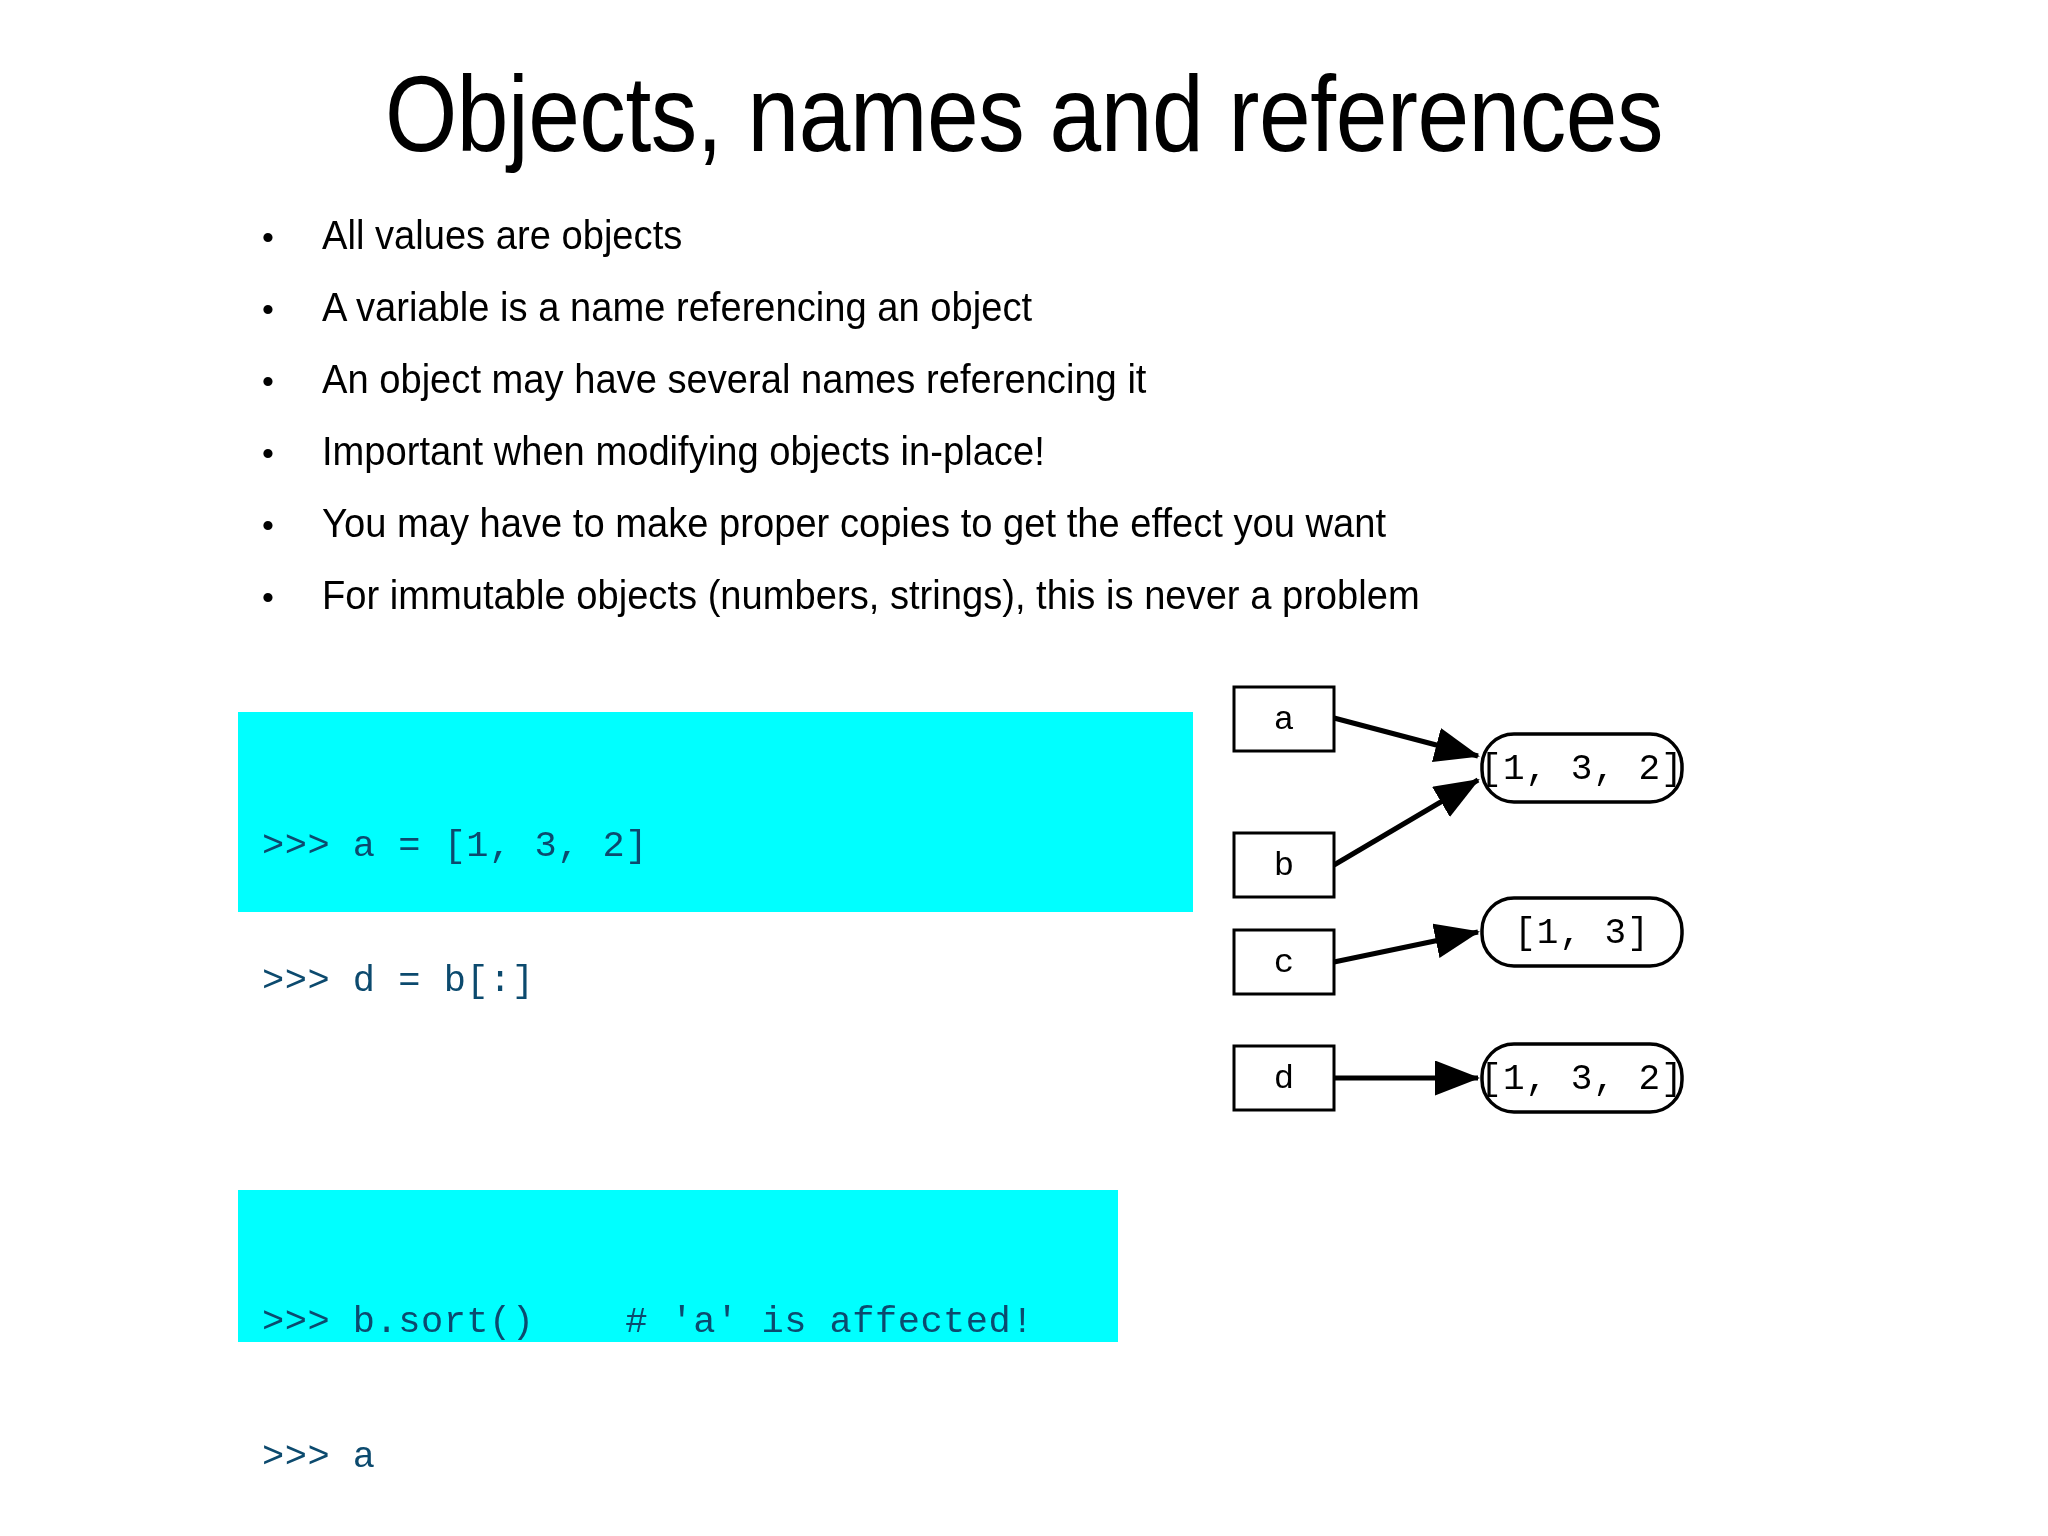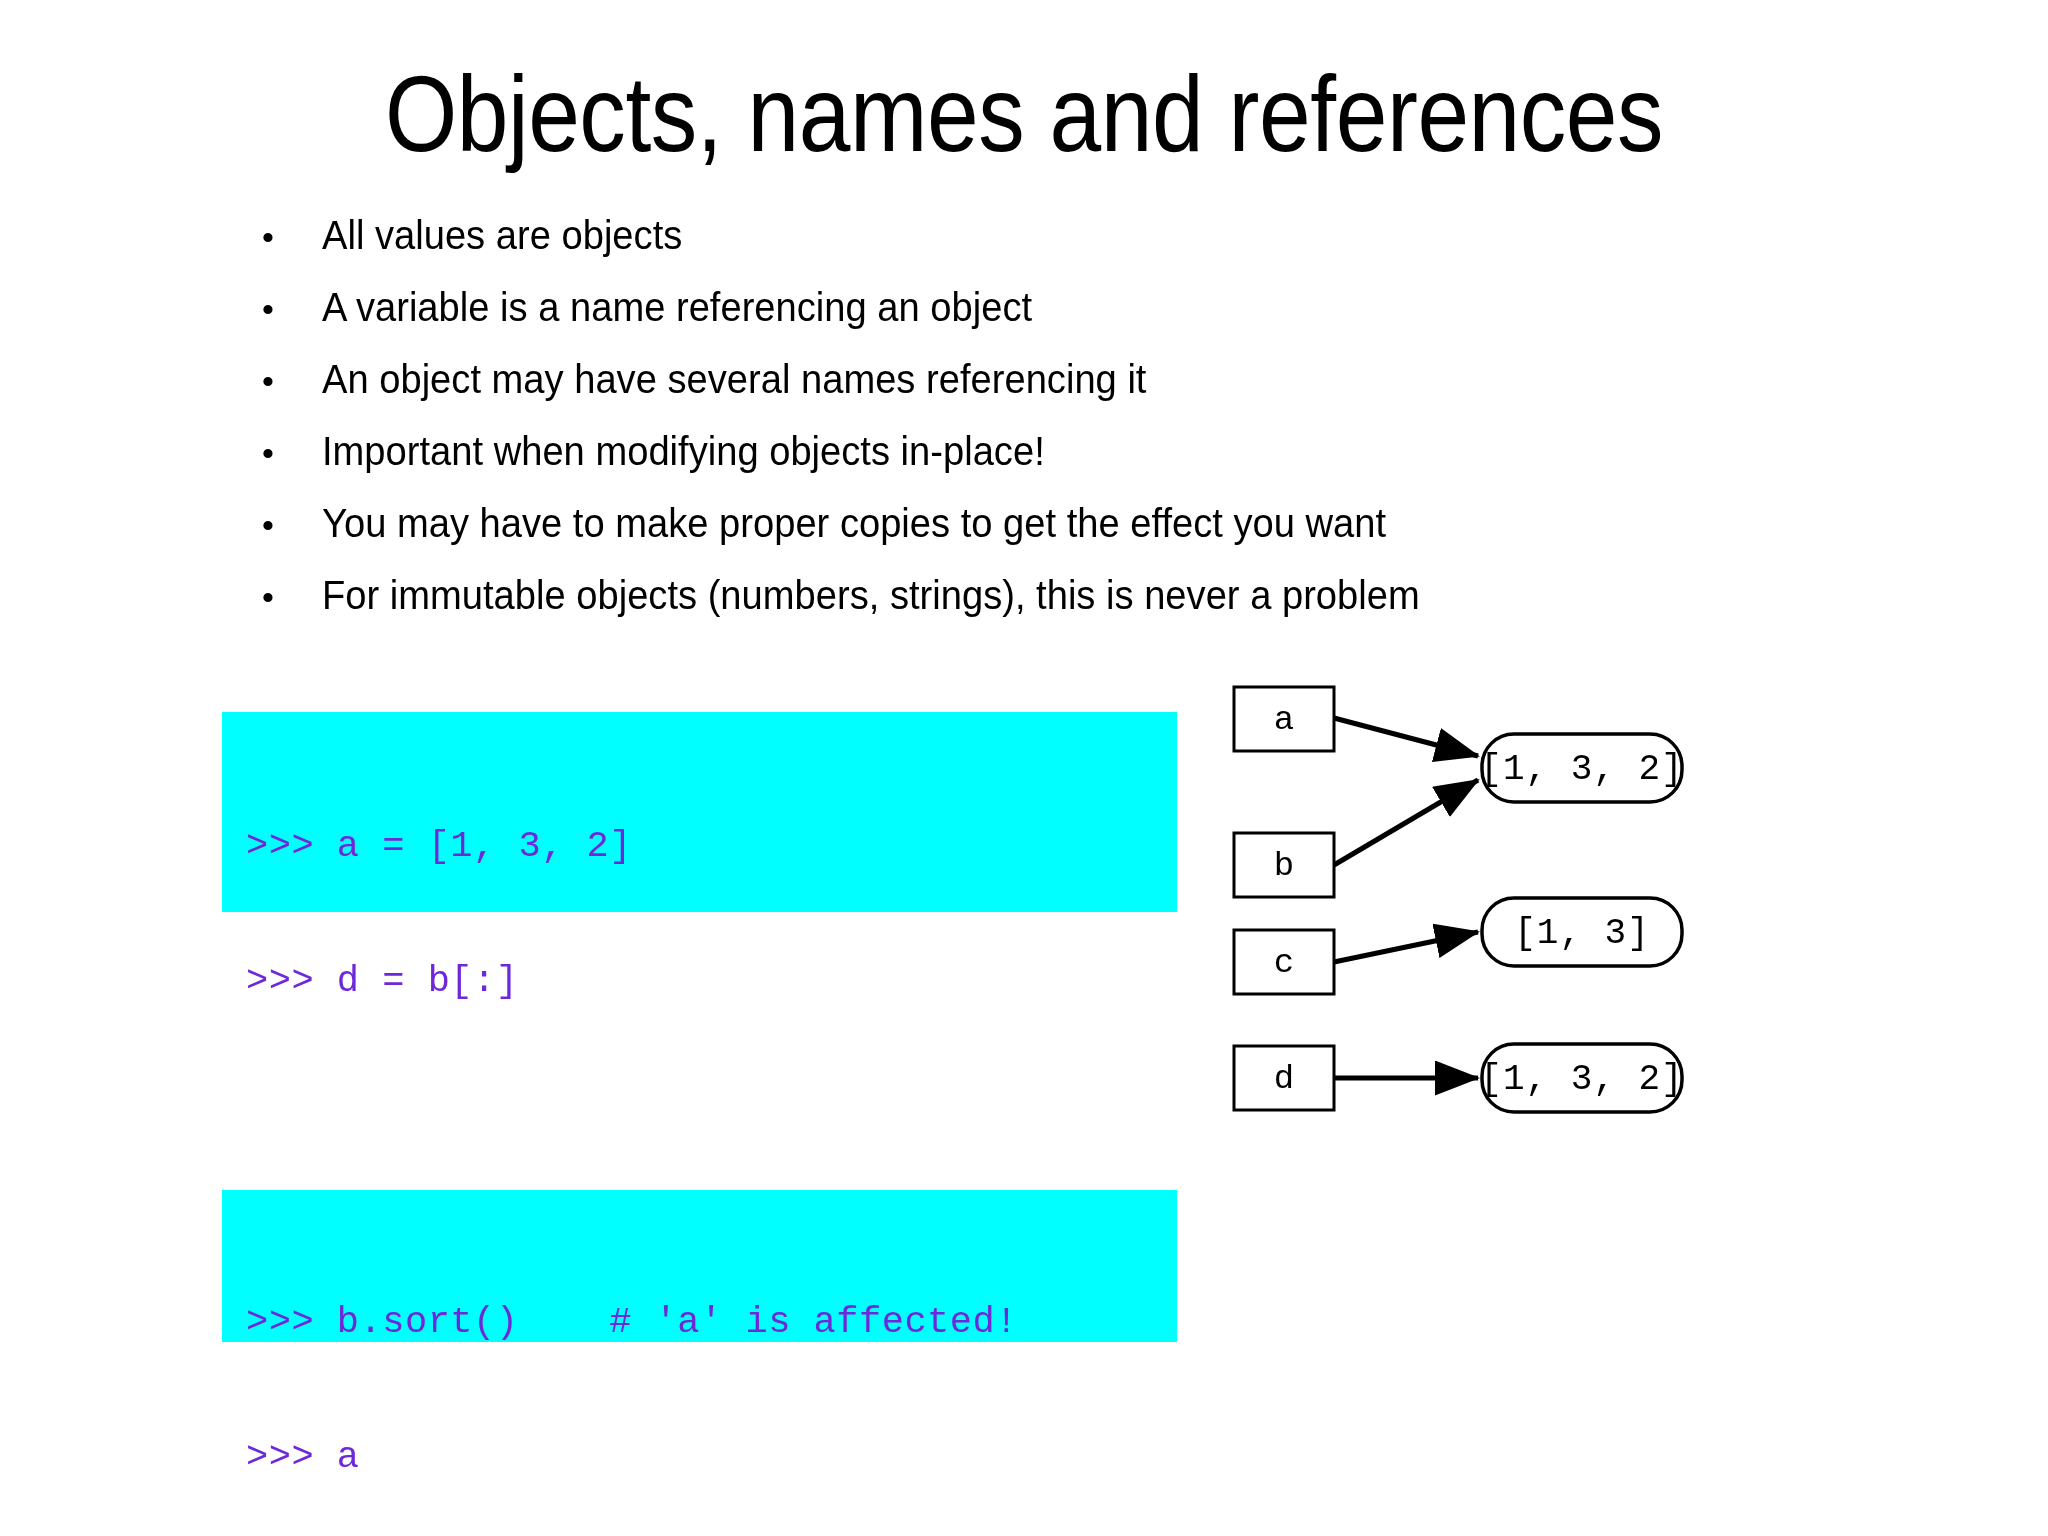--- a/index.html
+++ b/index.html
@@ -65,36 +65,37 @@
     color: #000000;
   }
 
   
   .code-block {
     position: absolute;
     background: #00ffff;
     font-family: "Liberation Mono", "DejaVu Sans Mono", monospace;
     font-size: 37px;
     line-height: 45px;
-    color: #6d28d9;
+    color: #0c4a6e;
     white-space: pre;
     box-sizing: border-box;
     letter-spacing: 0.5px;
+    margin-left: 16px;
   }
   #code-block-1 {
     left: 222px;
     top: 712px;
     width: 955px;
     height: 200px;
     padding: 22px 0 0 24px;
   }
   #code-block-2 {
     left: 222px;
     top: 1190px;
-    width: 955px;
+    width: 880px;
     height: 152px;
     padding: 20px 0 0 24px;
   }
   .code-line { display: block; }
 
   
   #ref-diagram {
     position: absolute;
     left: 1200px;
     top: 670px;

